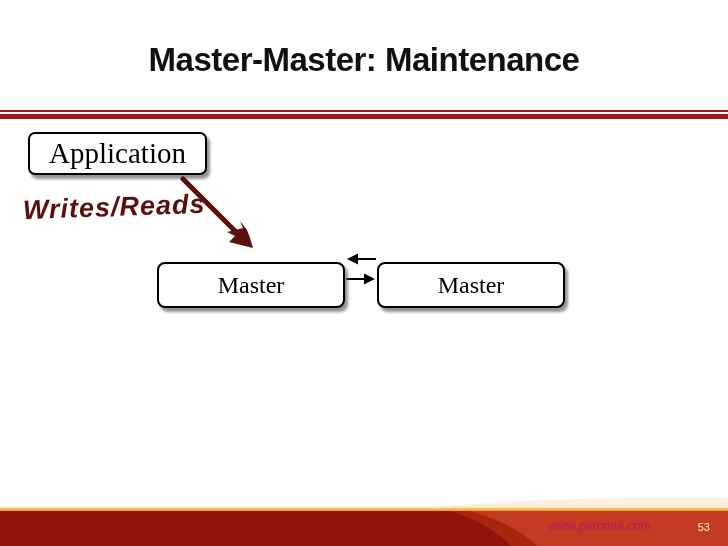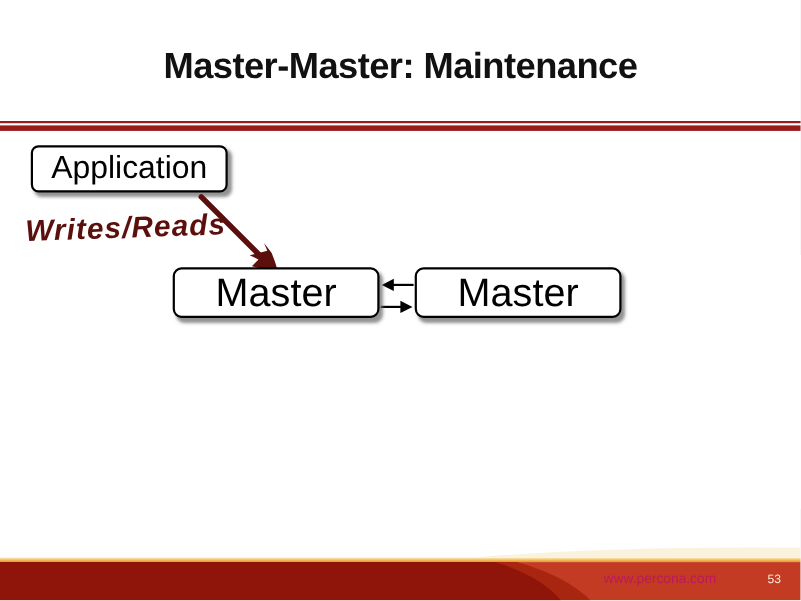--- a/index.html
+++ b/index.html
@@ -42,33 +42,34 @@
   .node-box {
     position: absolute;
     background: #ffffff;
     border: 2.5px solid #000000;
     border-radius: 7px;
     box-shadow: 3px 4px 3px rgba(110,110,110,0.75);
     display: flex;
     align-items: center;
     justify-content: center;
     color: #000000;
+    font-family: Liberation Serif, serif;
   }
   .app-box {
     left: 28px;
     top: 132px;
     width: 179px;
     height: 43px;
     font-size: 29px;
   }
   .master-box {
-    top: 243px;
+    top: 262px;
     width: 188px;
     height: 46px;
-    font-size: 36px;
+    font-size: 24px;
     border-radius: 8px;
     align-items: center;
   }
   .master-left  { left: 157px; }
   .master-right { left: 377px; }
   .writes-reads {
     position: absolute;
     left: 23px;
     top: 192px;
     font-size: 27px;

